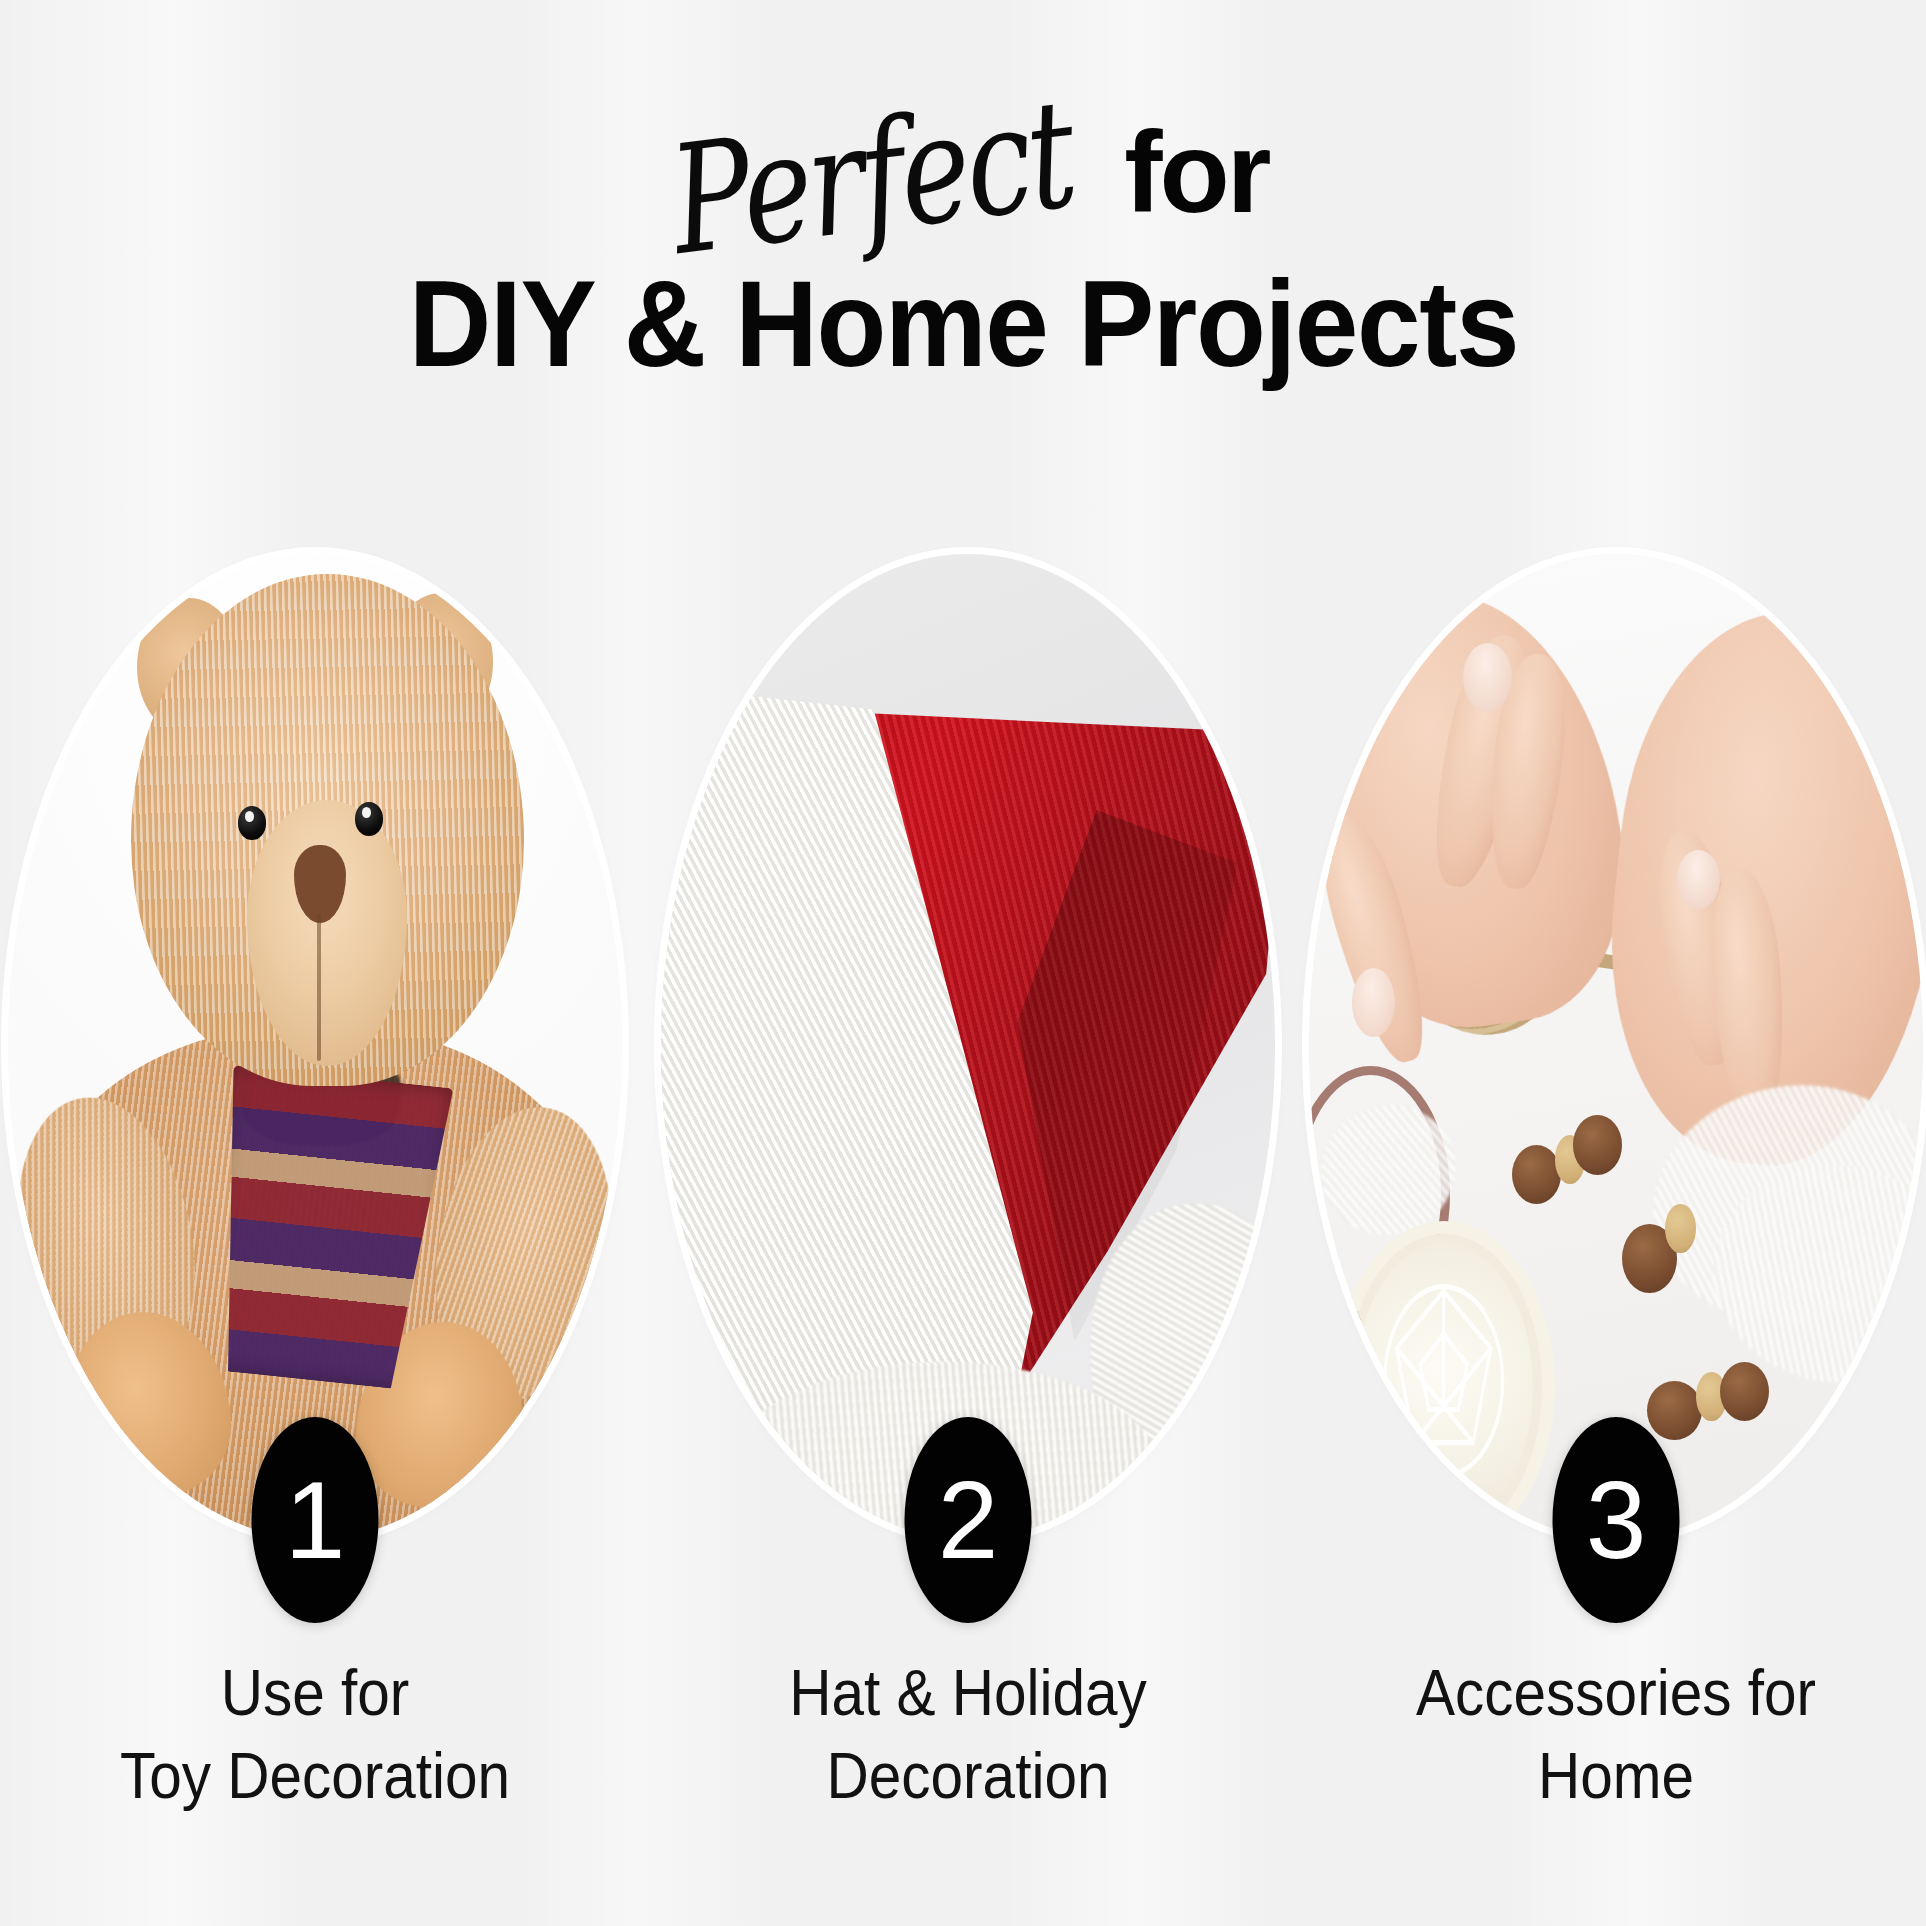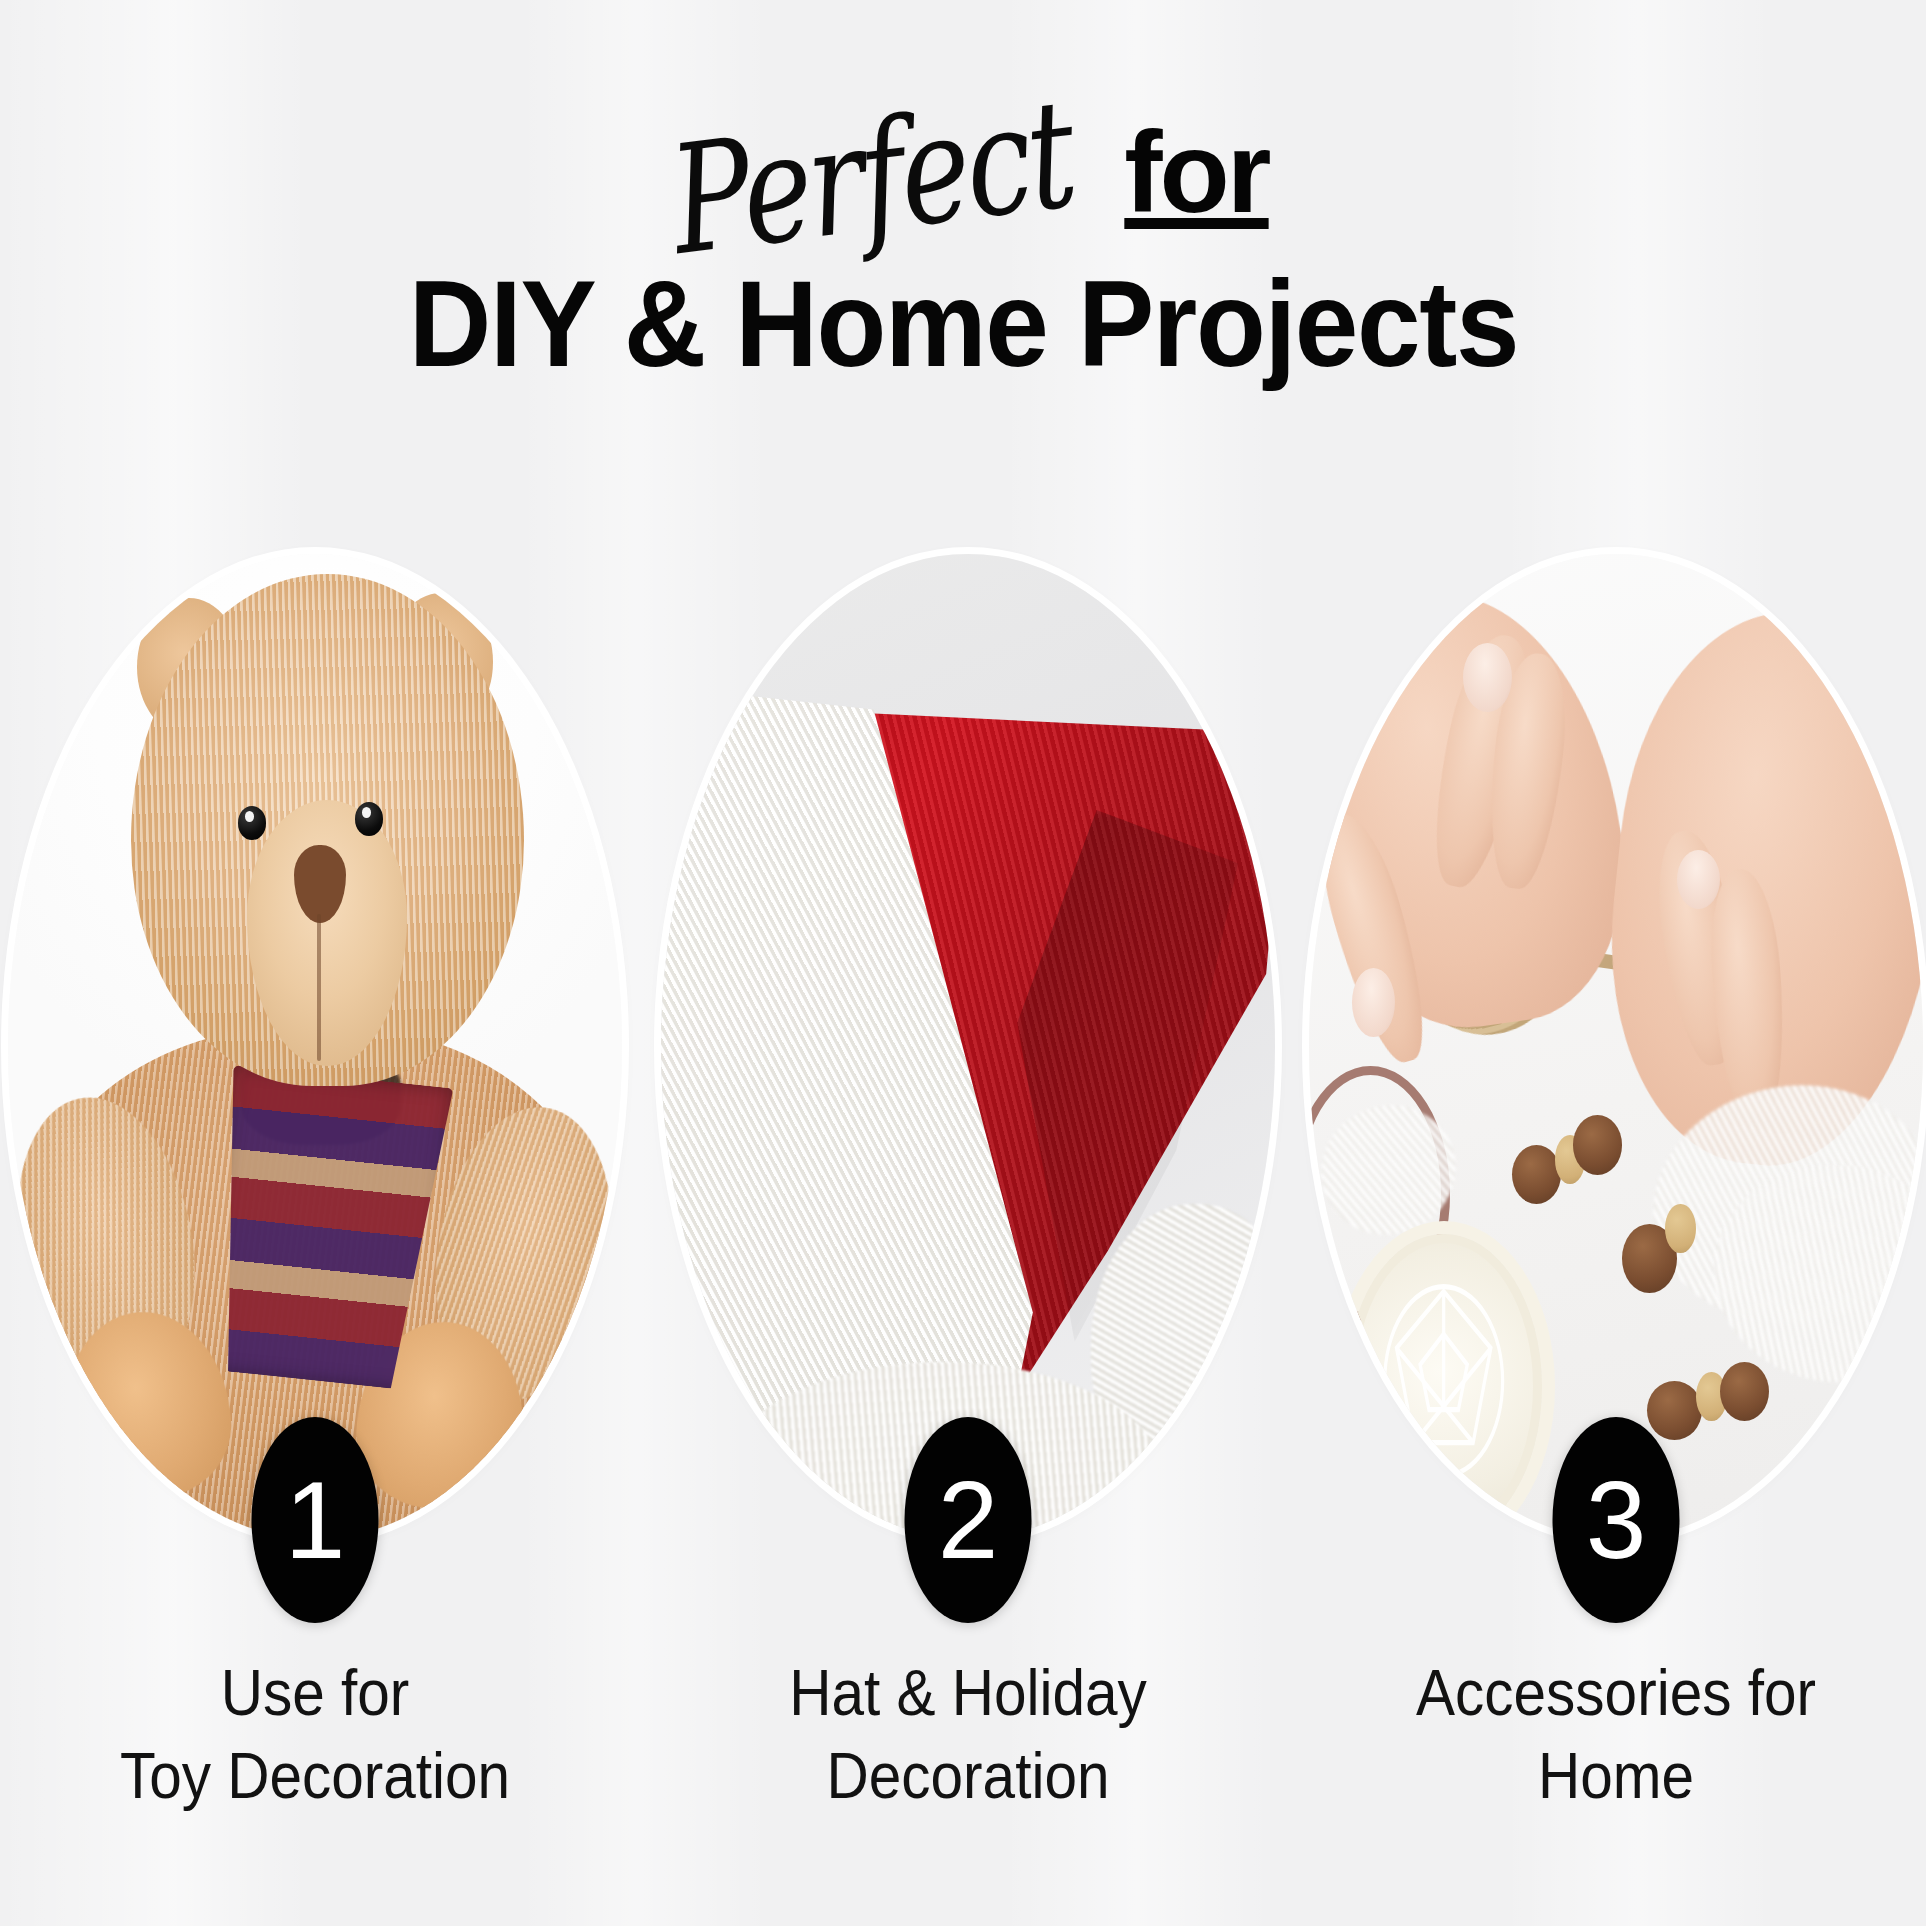--- a/index.html
+++ b/index.html
@@ -68,21 +68,20 @@
     font-family: "Liberation Sans", sans-serif;
     font-weight: 700;
     font-size: 115px;
     color: #050505;
     letter-spacing: -3px;
     display: inline-block;
     vertical-align: middle;
     margin-left: 34px;
     position: relative;
     top: 2px;
-    text-decoration: underline;
   }
   .heading-line2 {
     font-family: "Liberation Sans", sans-serif;
     font-weight: 700;
     font-size: 123px;
     color: #060606;
     letter-spacing: -1.5px;
     line-height: 139px;
     transform: scaleX(0.93);
     transform-origin: 50% 50%;

